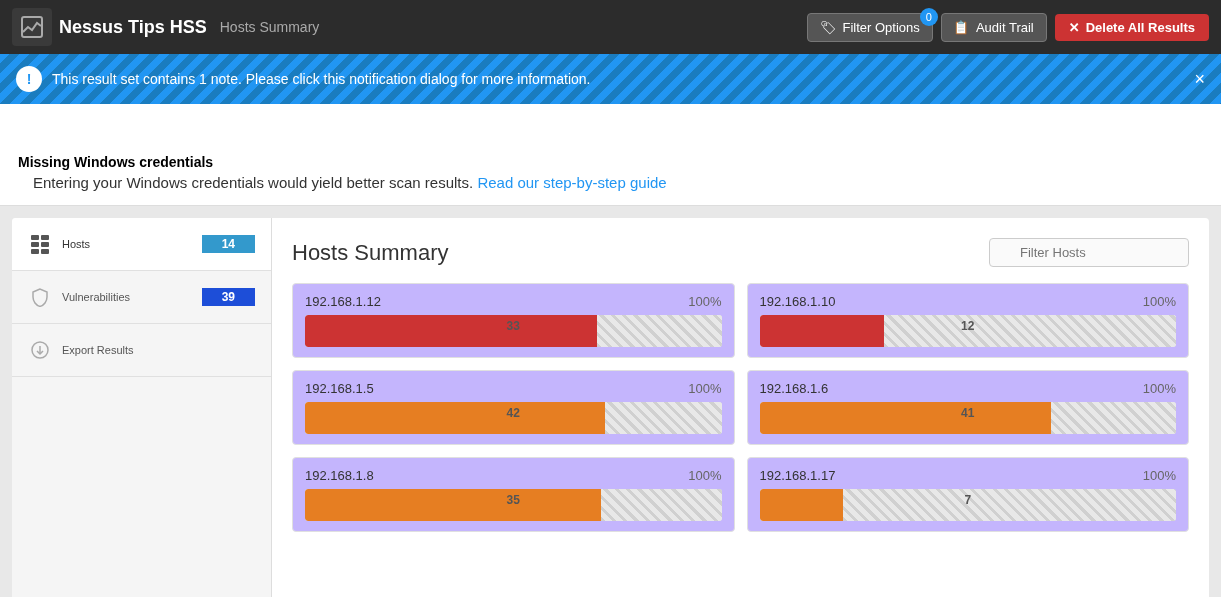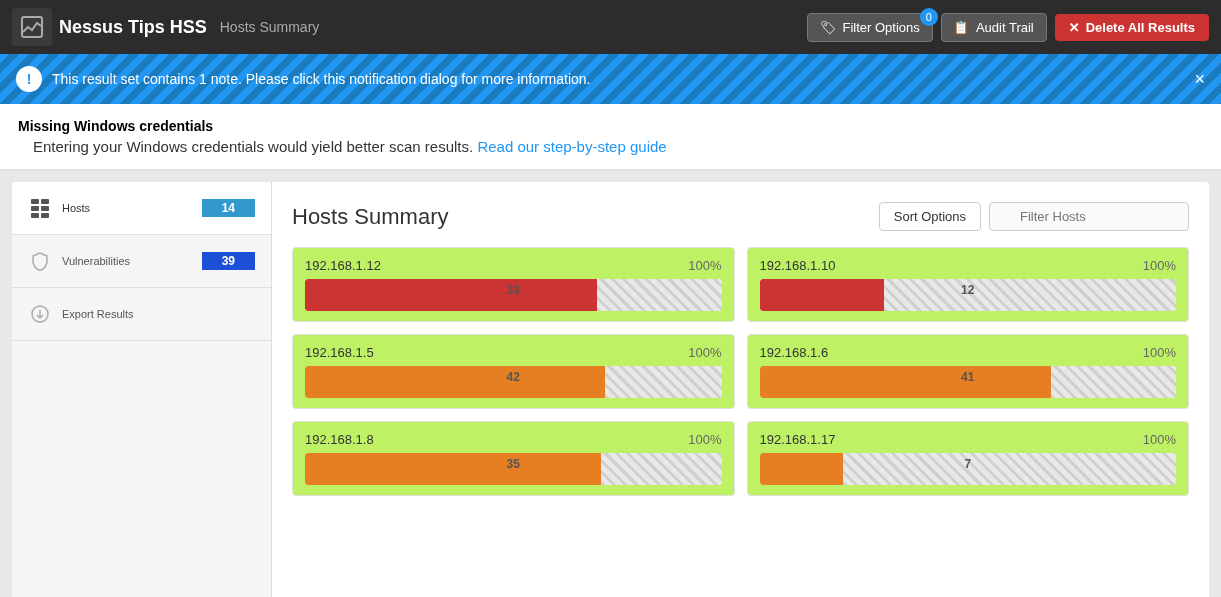--- a/index.html
+++ b/index.html
@@ -133,20 +133,21 @@
     
     .warning-box {
       background: #fff;
       padding: 14px 18px;
       border-bottom: 1px solid #ddd;
     }
     .warning-title {
       font-weight: bold;
       font-size: 14px;
       margin-bottom: 4px;
+      margin-top: 36px;
     }
     .warning-text {
       font-size: 15px;
       color: #333;
       margin-left: 15px;
     }
     .warning-link {
       color: #2196F3;
       text-decoration: none;
     }
@@ -257,21 +258,21 @@
     
     .hosts-grid {
       display: grid;
       grid-template-columns: 1fr 1fr;
       gap: 12px;
     }
     .host-card {
       border: 1px solid #e0e0e0;
       border-radius: 4px;
       padding: 10px 12px;
-      background: #bef264;
+      background: #c4b5fd;
     }
     .host-card-header {
       display: flex;
       justify-content: space-between;
       margin-bottom: 6px;
       font-size: 13px;
       color: #333;
     }
     .host-card-percent {
       color: #666;
@@ -392,21 +393,20 @@
           <polyline points="7,11 10,14 13,11" stroke="#aaa" stroke-width="1.5" fill="none"></polyline>
         </svg>
       </div>
       <span class="sidebar-item-label">Export Results</span>
     </div>
   </nav>
 
   <div class="content-panel">
     <div class="content-header">
       <h2 class="content-title">Hosts Summary</h2>
-      <button class="btn-sort-options">Sort Options</button>
       <div class="filter-hosts-wrapper">
         <span class="search-icon">🔍</span>
         <input class="filter-hosts-input" type="text" placeholder="Filter Hosts" style="">
       </div>
     </div>
 
     <div class="hosts-grid" id="hosts-grid">
     <div class="host-card">
     <div class="host-card-header">
       <span>192.168.1.12</span>

